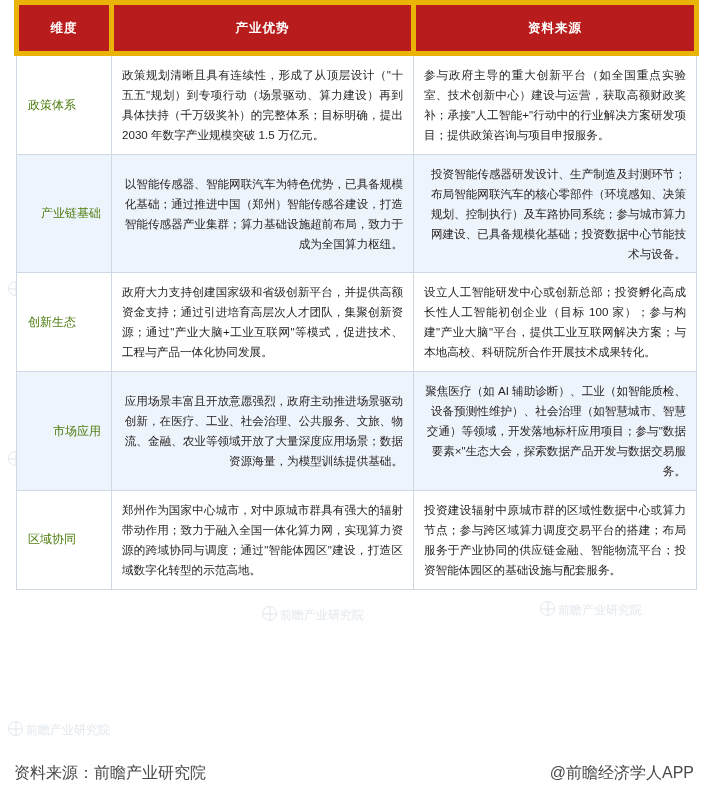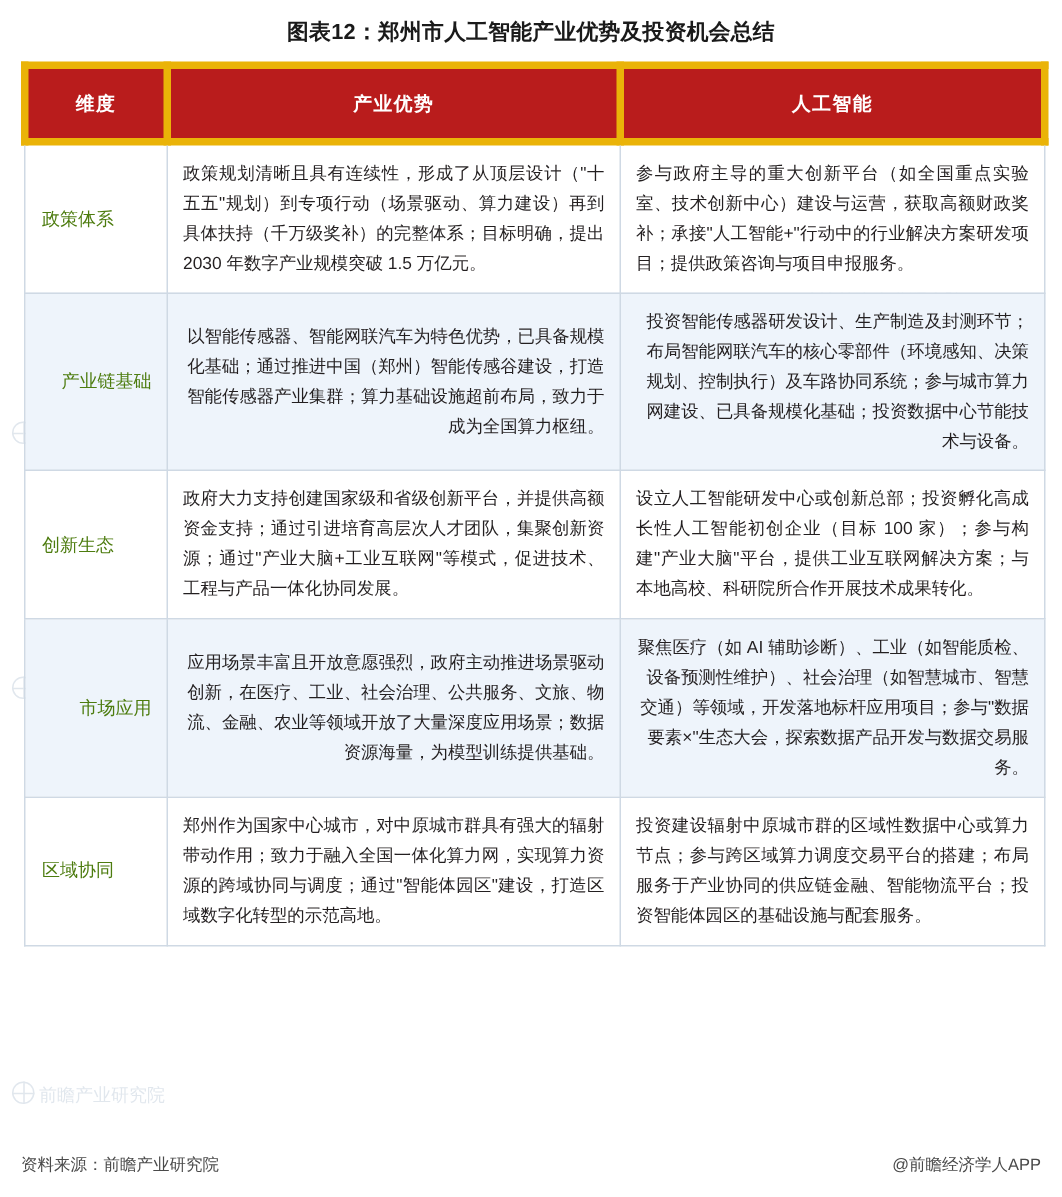--- a/index.html
+++ b/index.html
@@ -78,21 +78,21 @@
     text-align: justify;
     text-justify: inter-ideograph;
   }
   .footer {
     position: absolute;
     left: 14px;
     right: 14px;
     bottom: 14px;
     display: flex;
     justify-content: space-between;
-    font-size: 11px;
+    font-size: 16px;
     color: #4a4a4a;
   }
   
   .wm {
     position: absolute;
     z-index: 1;
     pointer-events: none;
     color: #c9d4e0;
     opacity: 0.55;
     font-size: 12px;
@@ -148,33 +148,32 @@
   <div class="wm wm1"><span class="globe"></span><span>前瞻产业研究院</span></div>
   <div class="wm wm2"><span class="globe"></span><span>前瞻产业研究院</span></div>
   <div class="wm wm3"><span class="globe"></span><span>前瞻产业研究院</span></div>
   <div class="wm wm4"><span class="globe"></span><span>前瞻产业研究院</span></div>
   <div class="wm wm5"><span class="globe"></span><span>前瞻产业研究院</span></div>
   <div class="wm wm6"><span class="globe"></span><span>前瞻产业研究院</span></div>
   <div class="wm wm7"><span class="globe"></span><span>前瞻产业研究院</span></div>
   <div class="wm wm8"><span class="globe"></span><span>前瞻产业研究院</span></div>
   <div class="wm wm9"><span class="globe"></span><span>前瞻产业研究院</span></div>
 
-  <div class="title">图表12：郑州市人工智能产业优势及投资机会总结</div>
 
   <table class="main">
     <colgroup>
       <col class="c1">
         <col class="c2">
         <col class="c3">
     </colgroup>
     <thead>
       <tr>
         <th>维度</th>
         <th>产业优势</th>
-        <th>人工智能</th>
+        <th>资料来源</th>
       </tr>
     </thead>
     <tbody>
       <tr class="plain">
         <td class="dim">政策体系</td>
         <td class="body-cell">政策规划清晰且具有连续性，形成了从顶层设计（"十五五"规划）到专项行动（场景驱动、算力建设）再到具体扶持（千万级奖补）的完整体系；目标明确，提出 2030 年数字产业规模突破 1.5 万亿元。</td>
         <td class="body-cell">参与政府主导的重大创新平台（如全国重点实验室、技术创新中心）建设与运营，获取高额财政奖补；承接"人工智能+"行动中的行业解决方案研发项目；提供政策咨询与项目申报服务。</td>
       </tr>
       <tr class="alt">
         <td class="dim">产业链基础</td>

